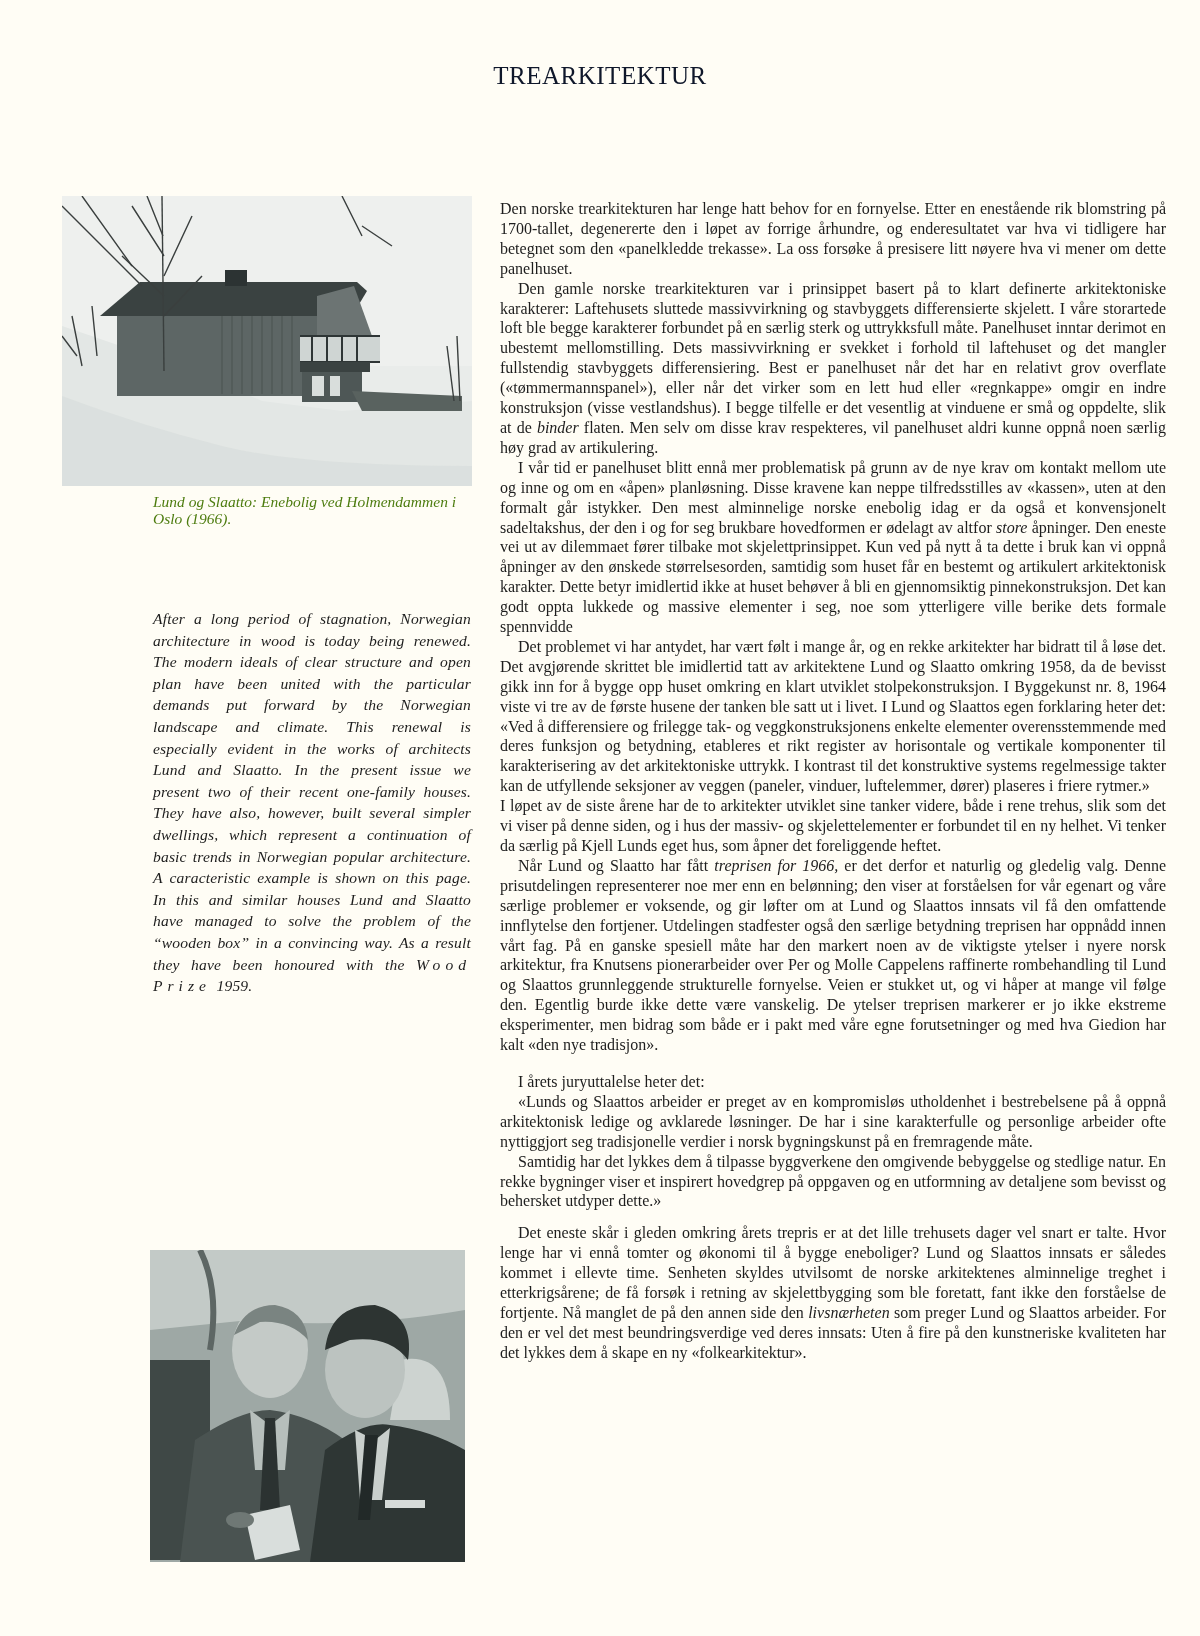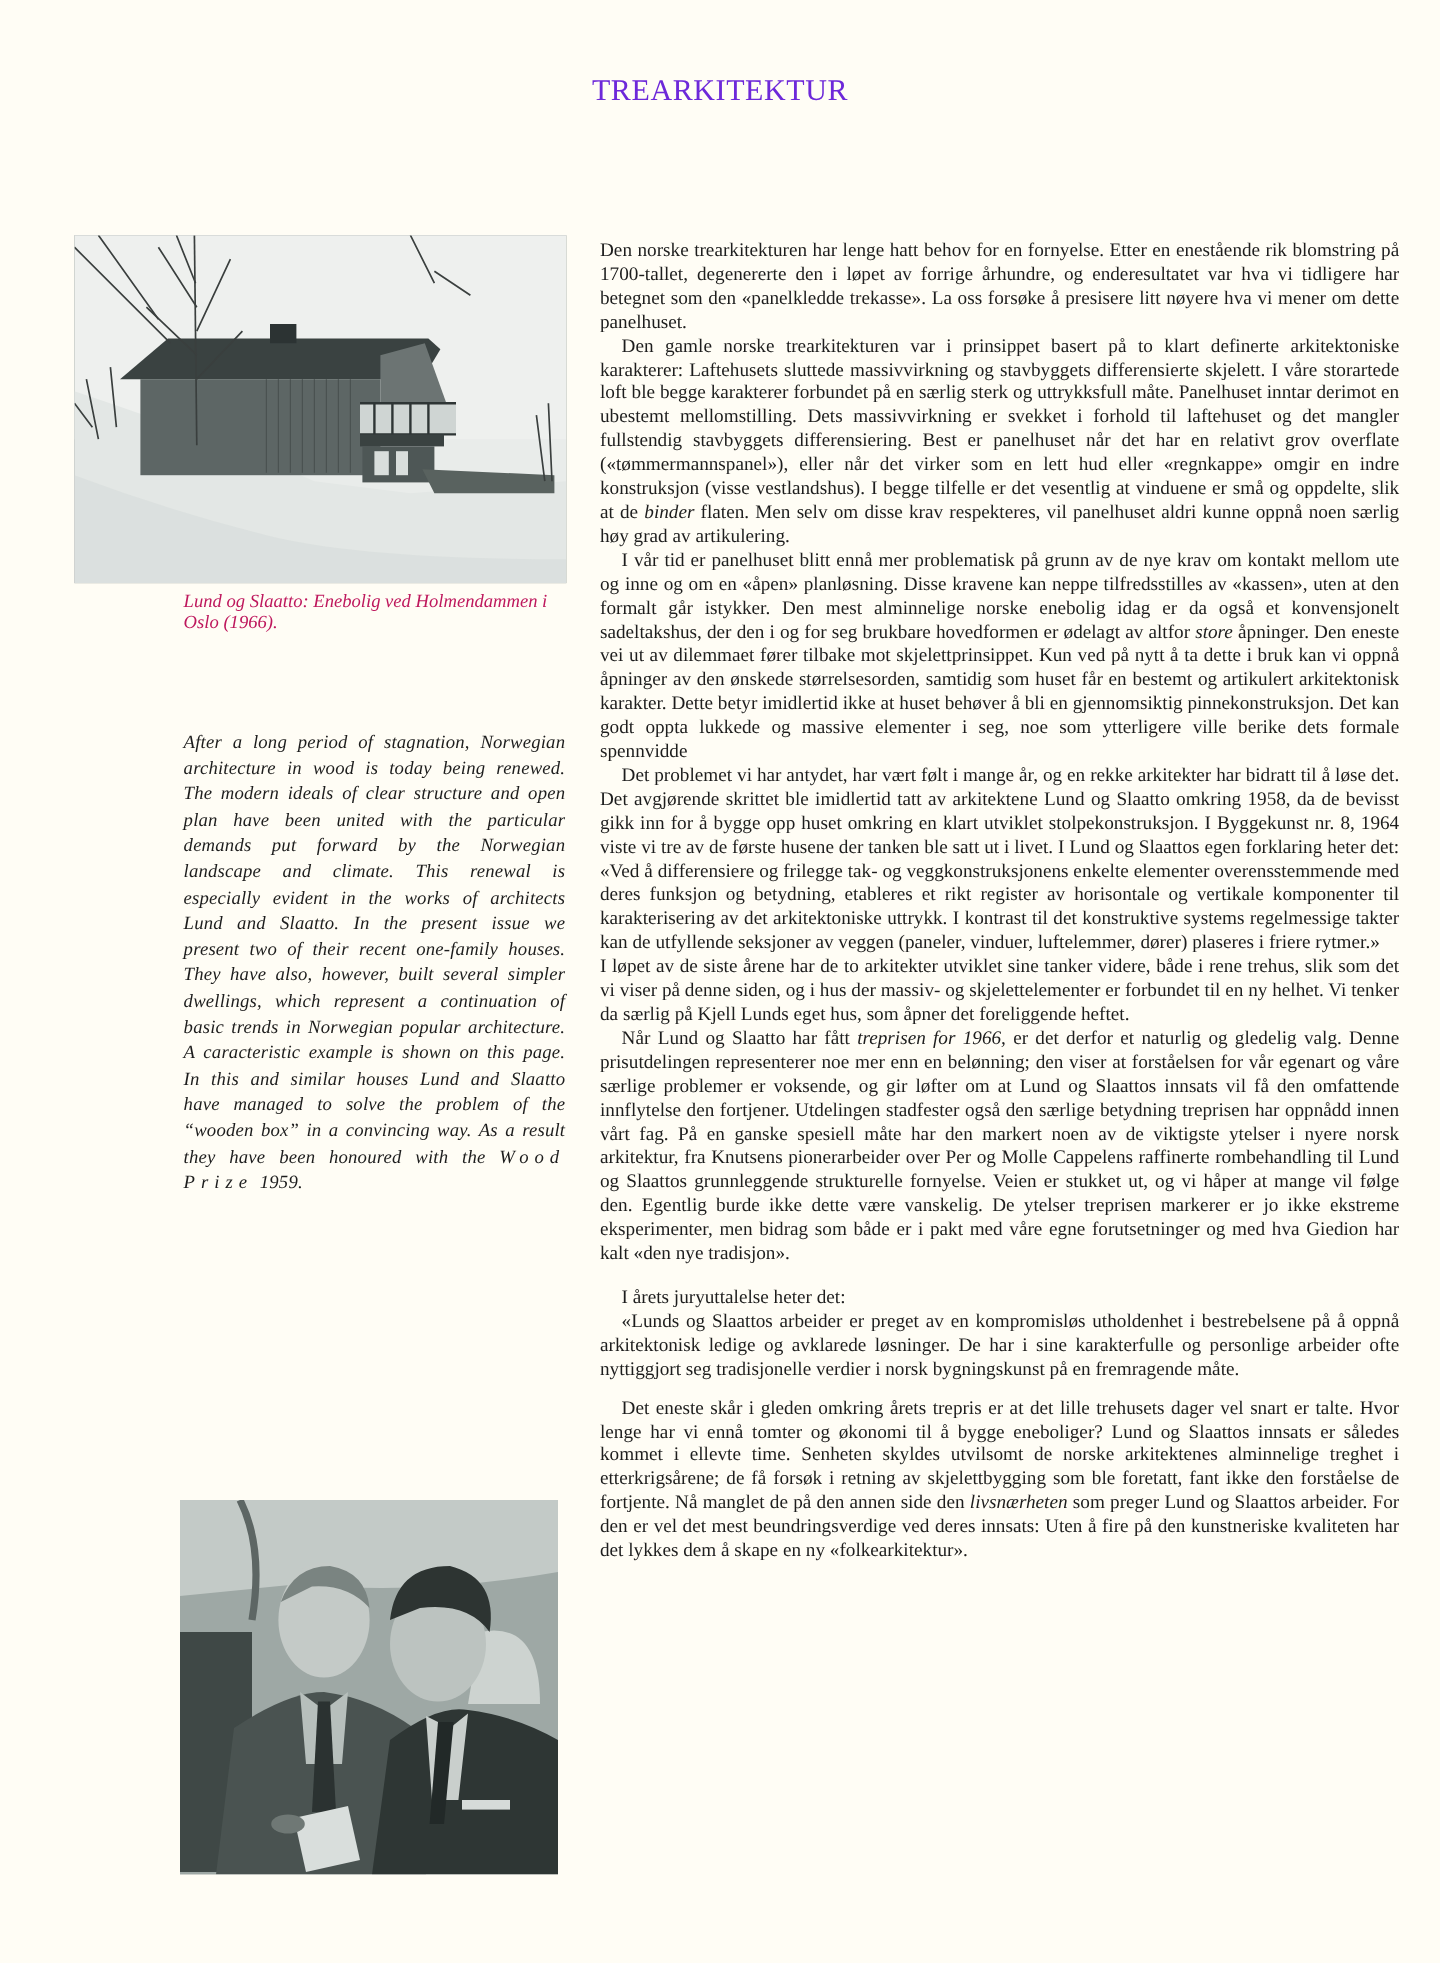--- a/index.html
+++ b/index.html
@@ -8,38 +8,38 @@
     background: #fffdf5;
     position: relative;
     overflow: hidden;
     color: #1d1d1d;
     font-family: "Liberation Serif", "DejaVu Serif", serif;
   }
   .page-title {
     position: absolute; left: 0; width: 1200px; top: 62px;
     text-align: center;
     font-size: 25px; letter-spacing: 0.5px;
-    color: #6d28d9;
+    color: #0f172a;
     font-family: "Liberation Serif", serif;
   }
   .photo {
     position: absolute;
     background: #9aa3a0;
     overflow: hidden;
   }
   .photo svg { display: block; width: 100%; height: 100%; }
   #photo-house { left: 62px; top: 196px; width: 410px; height: 290px; }
   #photo-architects { left: 150px; top: 1250px; width: 315px; height: 312px; }
 
   .caption {
     position: absolute;
     font-style: italic;
     font-size: 15.5px;
     line-height: 17px;
-    color: #be185d;
+    color: #4d7c0f;
     font-family: "Liberation Serif", serif;
   }
   #caption-house { left: 153px; top: 493px; width: 318px; }
   #caption-architects { left: 153px; top: 1252px; width: 318px; }
 
   .summary {
     position: absolute; left: 153px; top: 608px; width: 318px;
     font-style: italic;
     font-size: 15.6px;
     line-height: 21.6px;
@@ -161,15 +161,16 @@
 <div class="body-col">
   <p class="noindent">Den norske trearkitekturen har lenge hatt behov for en fornyelse. Etter en enestående rik blomstring på 1700-tallet, degenererte den i løpet av forrige århundre, og enderesultatet var hva vi tidligere har betegnet som den «panelkledde trekasse». La oss forsøke å presisere litt nøyere hva vi mener om dette panelhuset.</p>
   <p><span>Den gamle norske trearkitekturen var i prinsippet basert på to klart definerte arkitektoniske karakterer: Laftehusets sluttede massivvirkning og stavbyggets differensierte skjelett. I våre storartede loft ble begge karakterer forbundet på en særlig sterk og uttrykksfull måte. Panelhuset inntar derimot en ubestemt mellomstilling. Dets massivvirkning er svekket i forhold til laftehuset og det mangler fullstendig stavbyggets differensiering. Best er panelhuset når det har en relativt grov overflate («tømmermannspanel»), eller når det virker som en lett hud eller «regnkappe» omgir en indre konstruksjon (visse vestlandshus). I begge tilfelle er det vesentlig at vinduene er små og oppdelte, slik at de </span><em>binder</em><span> flaten. Men selv om disse krav respekteres, vil panelhuset aldri kunne oppnå noen særlig høy grad av artikulering.</span></p>
   <p><span>I vår tid er panelhuset blitt ennå mer problematisk på grunn av de nye krav om kontakt mellom ute og inne og om en «åpen» planløsning. Disse kravene kan neppe tilfredsstilles av «kassen», uten at den formalt går istykker. Den mest alminnelige norske enebolig idag er da også et konvensjonelt sadeltakshus, der den i og for seg brukbare hovedformen er ødelagt av altfor </span><em>store</em><span> åpninger. Den eneste vei ut av dilemmaet fører tilbake mot skjelettprinsippet. Kun ved på nytt å ta dette i bruk kan vi oppnå åpninger av den ønskede størrelsesorden, samtidig som huset får en bestemt og artikulert arkitektonisk karakter. Dette betyr imidlertid ikke at huset behøver å bli en gjennomsiktig pinnekonstruksjon. Det kan godt oppta lukkede og massive elementer i seg, noe som ytterligere ville berike dets formale spennvidde</span></p>
   <p>Det problemet vi har antydet, har vært følt i mange år, og en rekke arkitekter har bidratt til å løse det. Det avgjørende skrittet ble imidlertid tatt av arkitektene Lund og Slaatto omkring 1958, da de bevisst gikk inn for å bygge opp huset omkring en klart utviklet stolpekonstruksjon. I Byggekunst nr. 8, 1964 viste vi tre av de første husene der tanken ble satt ut i livet. I Lund og Slaattos egen forklaring heter det: «Ved å differensiere og frilegge tak- og veggkonstruksjonens enkelte elementer overensstemmende med deres funksjon og betydning, etableres et rikt register av horisontale og vertikale komponenter til karakterisering av det arkitektoniske uttrykk. I kontrast til det konstruktive systems regelmessige takter kan de utfyllende seksjoner av veggen (paneler, vinduer, luftelemmer, dører) plaseres i friere rytmer.»</p>
   <p class="noindent">I løpet av de siste årene har de to arkitekter utviklet sine tanker videre, både i rene trehus, slik som det vi viser på denne siden, og i hus der massiv- og skjelettelementer er forbundet til en ny helhet. Vi tenker da særlig på Kjell Lunds eget hus, som åpner det foreliggende heftet.</p>
   <p><span>Når Lund og Slaatto har fått </span><em>treprisen for 1966,</em><span> er det derfor et naturlig og gledelig valg. Denne prisutdelingen representerer noe mer enn en belønning; den viser at forståelsen for vår egenart og våre særlige problemer er voksende, og gir løfter om at Lund og Slaattos innsats vil få den omfattende innflytelse den fortjener. Utdelingen stadfester også den særlige betydning treprisen har oppnådd innen vårt fag. På en ganske spesiell måte har den markert noen av de viktigste ytelser i nyere norsk arkitektur, fra Knutsens pionerarbeider over Per og Molle Cappelens raffinerte rombehandling til Lund og Slaattos grunnleggende strukturelle fornyelse. Veien er stukket ut, og vi håper at mange vil følge den. Egentlig burde ikke dette være vanskelig. De ytelser treprisen markerer er jo ikke ekstreme eksperimenter, men bidrag som både er i pakt med våre egne forutsetninger og med hva Giedion har kalt «den nye tradisjon».</span></p>
   <div class="gap"></div>
   <p>I årets juryuttalelse heter det:</p>
   <p>«Lunds og Slaattos arbeider er preget av en kompromisløs utholdenhet i bestrebelsene på å oppnå arkitektonisk ledige og avklarede løsninger. De har i sine karakterfulle og personlige arbeider ofte nyttiggjort seg tradisjonelle verdier i norsk bygningskunst på en fremragende måte.</p>
+  <p>Samtidig har det lykkes dem å tilpasse byggverkene den omgivende bebyggelse og stedlige natur. En rekke bygninger viser et inspirert hovedgrep på oppgaven og en utformning av detaljene som bevisst og behersket utdyper dette.»</p>
   <div class="gap2"></div>
   <p><span>Det eneste skår i gleden omkring årets trepris er at det lille trehusets dager vel snart er talte. Hvor lenge har vi ennå tomter og økonomi til å bygge eneboliger? Lund og Slaattos innsats er således kommet i ellevte time. Senheten skyldes utvilsomt de norske arkitektenes alminnelige treghet i etterkrigsårene; de få forsøk i retning av skjelettbygging som ble foretatt, fant ikke den forståelse de fortjente. Nå manglet de på den annen side den </span><em>livsnærheten</em><span> som preger Lund og Slaattos arbeider. For den er vel det mest beundringsverdige ved deres innsats: Uten å fire på den kunstneriske kvaliteten har det lykkes dem å skape en ny «folkearkitektur».</span></p>
 </div>
 
 </body></html>

